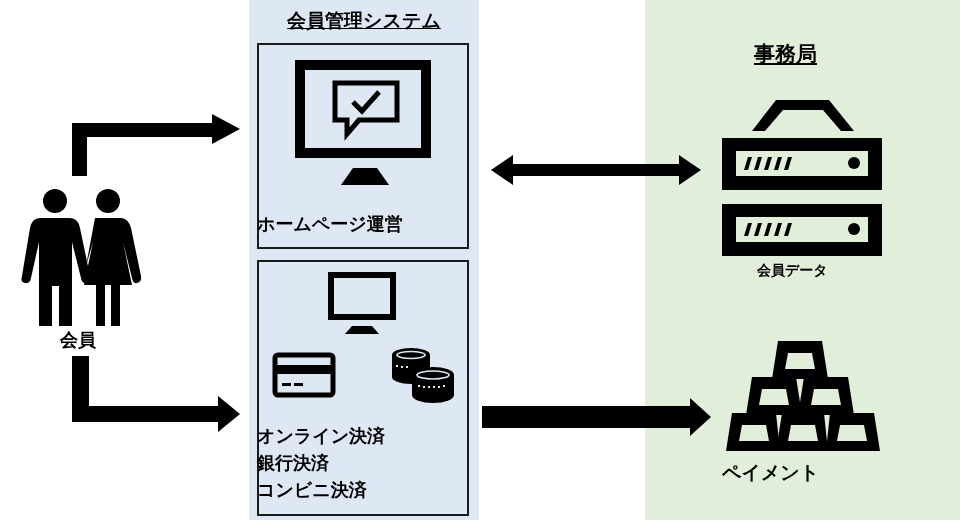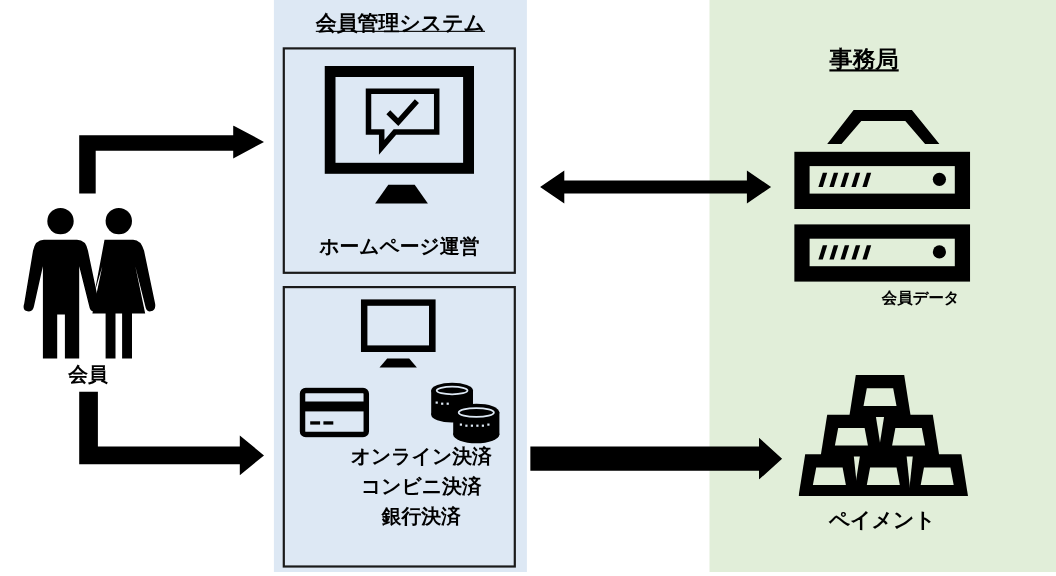--- a/index.html
+++ b/index.html
@@ -3,21 +3,21 @@
 <meta charset="utf-8">
 <style>
   html,body{margin:0;padding:0;}
   body{width:960px;height:524px;position:relative;background:#ffffff;overflow:hidden;
        font-family:"DejaVu Sans","Liberation Sans",sans-serif;color:#000;}
   .abs{position:absolute;}
   .panel-blue{left:249px;top:0;width:230px;height:520px;background:#dde8f4;}
   .panel-green{left:645px;top:0;width:315px;height:520px;background:#e1eed9;}
   .title{font-weight:bold;text-align:center;white-space:nowrap;text-decoration:underline;}
   .box{border:2px solid #1a1a1a;box-sizing:border-box;}
-  .lbl{font-weight:bold;text-align:center;white-space:nowrap;}
+  .lbl{font-weight:bold;text-align:left;white-space:nowrap;}
   svg{display:block;}
 </style>
 </head>
 <body>
 
 <div class="abs panel-blue"></div>
 <div class="abs panel-green"></div>
 
 <svg class="abs" style="left:20px;top:186px" width="125" height="142" viewBox="0 0 125 142">
   <circle cx="35" cy="15" r="12" fill="#000"></circle>
@@ -73,24 +73,24 @@
       <rect x="12" y="20" width="2" height="2"></rect>
       <rect x="17" y="20" width="2" height="2"></rect>
     <rect x="29" y="39" width="2" height="2"></rect>
       <rect x="34" y="40" width="2" height="2"></rect>
       <rect x="39" y="40" width="2" height="2"></rect>
       <rect x="44" y="40" width="2" height="2"></rect>
       <rect x="49" y="40" width="2" height="2"></rect>
       <rect x="54" y="39" width="2" height="2"></rect>
   </g>
 </svg>
-<div class="abs lbl" style="left:257px;top:402px;width:252px;font-size:18px;line-height:27px">
+<div class="abs lbl" style="left:257px;top:422px;width:252px;font-size:18px;line-height:27px">
   <div>オンライン決済</div>
+  <div>銀行決済</div>
   <div>コンビニ決済</div>
-  <div>銀行決済</div>
 </div>
 
 <svg class="abs" style="left:489px;top:152px" width="214" height="36" viewBox="0 0 214 36">
   <path d="M2 18 L24 3 V12 H190 V3 L212 18 L190 33 V24 H24 V33 Z" fill="#000"></path>
 </svg>
 
 <svg class="abs" style="left:482px;top:398px" width="230" height="38" viewBox="0 0 230 38">
   <path d="M0 8 H208 V0 L229 19 L208 38 V30 H0 Z" fill="#000"></path>
 </svg>
 

